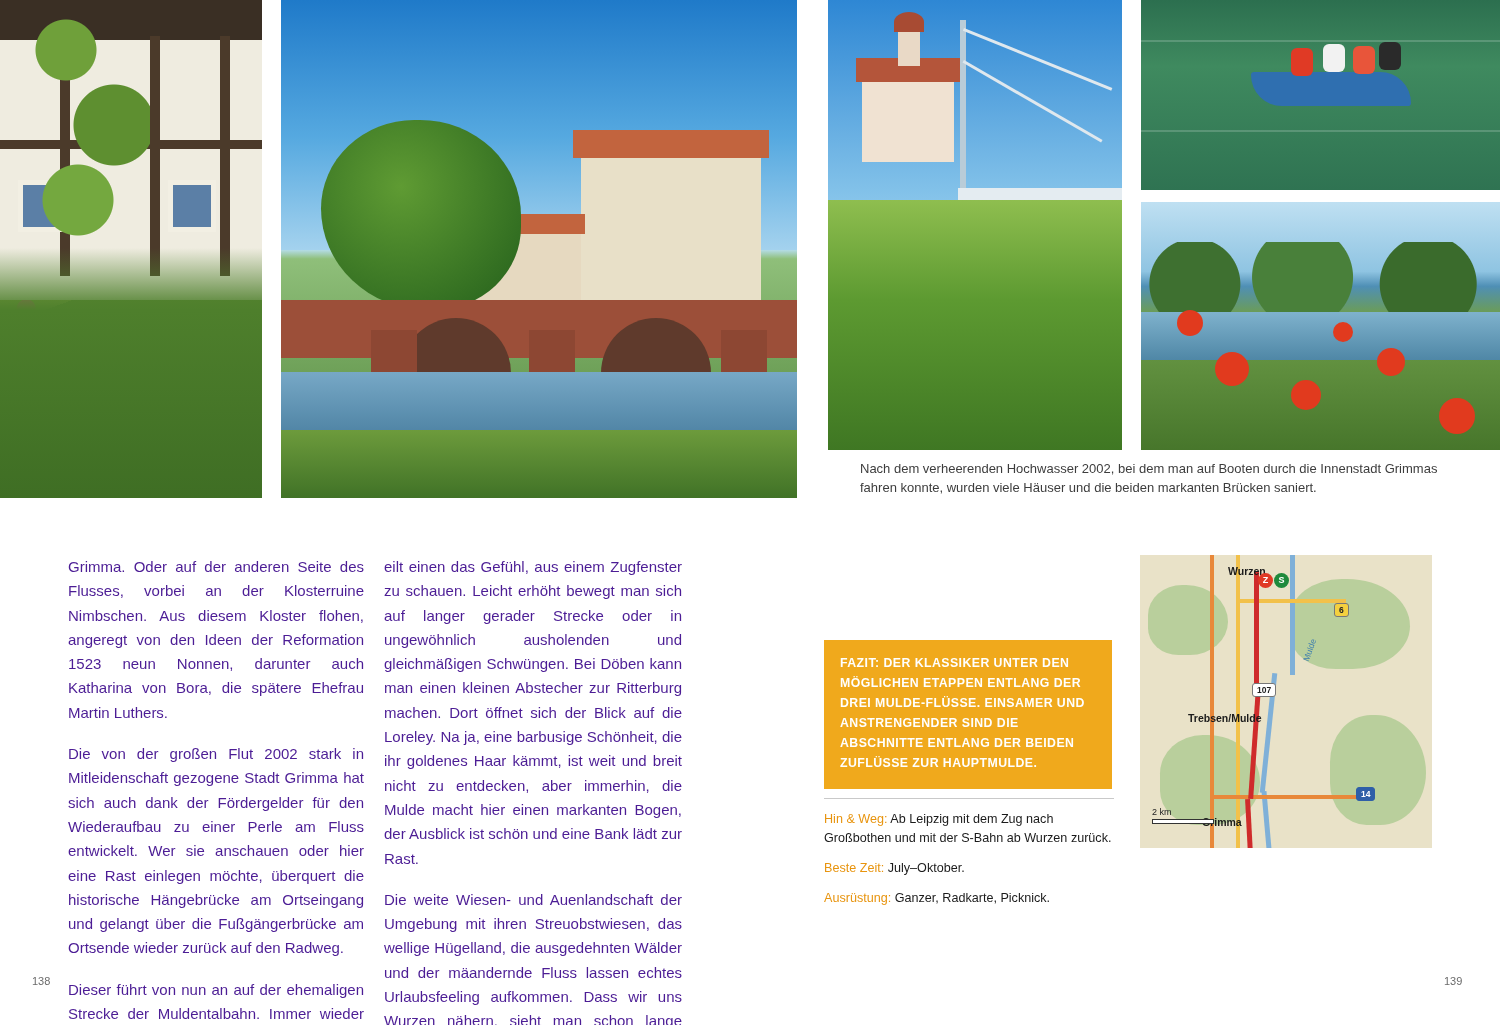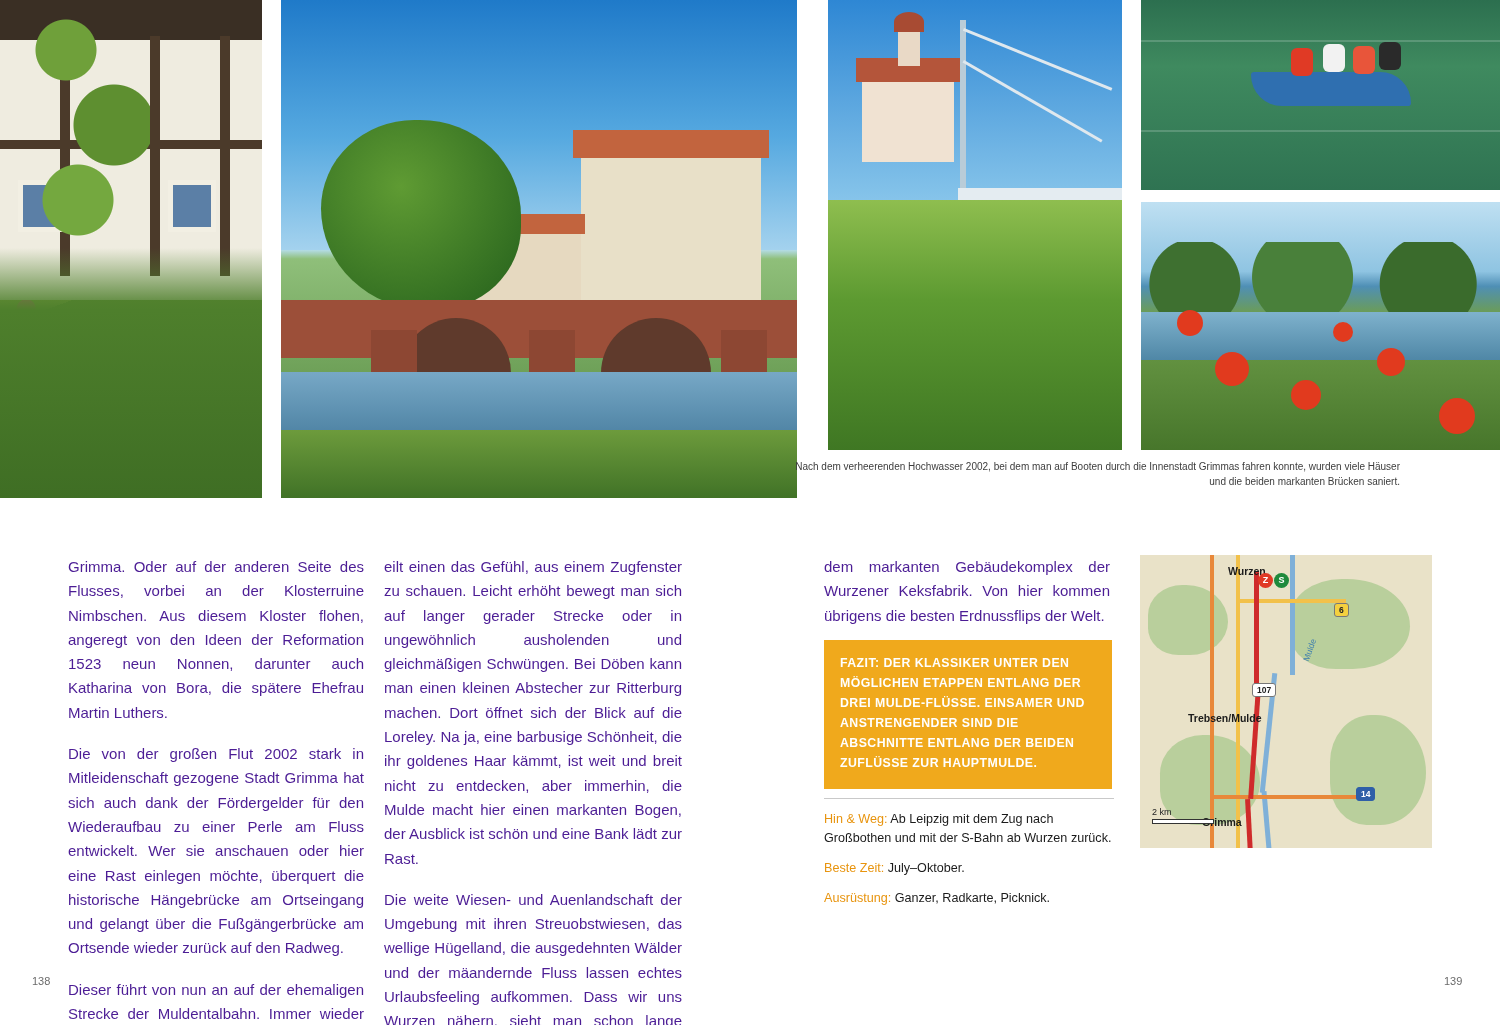--- a/index.html
+++ b/index.html
@@ -83,22 +83,22 @@
         background: linear-gradient(180deg,#bfe0f2 0%, #8fc4e2 28%, #4f8fb5 34%, #6f9e4a 46%, #47762b 100%); }
   .p5 .trees { position:absolute; left:0; top:40px; width:359px; height:70px;
         background: radial-gradient(circle at 15% 60%, #3e7030 0 45px, transparent 46px),
                     radial-gradient(circle at 45% 50%, #49803a 0 50px, transparent 51px),
                     radial-gradient(circle at 80% 60%, #3a6b2c 0 48px, transparent 49px); }
   .p5 .river { position:absolute; left:0; top:110px; width:359px; height:48px; background:linear-gradient(180deg,#7fb2cd,#4f87a6); }
   .p5 .poppy { position:absolute; width:26px; height:26px; border-radius:50%; background:#e13a1e; }
 
   
   .caption {
-    position: absolute; left: 792px; top: 460px; width: 608px;
-    font-size: 10px; line-height: 1.45; color: #3d3d3d; text-align: right;
+    position: absolute; left: 860px; top: 460px; width: 608px;
+    font-size: 13px; line-height: 1.45; color: #3d3d3d;
   }
 
   
   .col { position: absolute; font-size: 15px; line-height: 1.62; color: #4c1d95; text-align: justify; }
   .col p { margin: 0 0 17px 0; }
   .col1 { left: 68px; top: 555px; width: 296px; }
   .col2 { left: 384px; top: 555px; width: 298px; }
   .col3 { left: 824px; top: 555px; width: 286px; }
 
   
@@ -223,23 +223,20 @@
     <p>Grimma. Oder auf der anderen Seite des Flusses, vorbei an der Klosterruine Nimbschen. Aus diesem Kloster flohen, angeregt von den Ideen der Reformation 1523 neun Nonnen, darunter auch Katharina von Bora, die spätere Ehefrau Martin Luthers.</p>
     <p>Die von der großen Flut 2002 stark in Mitleidenschaft gezogene Stadt Grimma hat sich auch dank der Fördergelder für den Wiederaufbau zu einer Perle am Fluss entwickelt. Wer sie anschauen oder hier eine Rast einlegen möchte, überquert die historische Hängebrücke am Ortseingang und gelangt über die Fußgängerbrücke am Ortsende wieder zurück auf den Radweg.</p>
     <p>Dieser führt von nun an auf der ehemaligen Strecke der Muldentalbahn. Immer wieder er-</p>
   </div>
 
   <div class="col col2">
     <p>eilt einen das Gefühl, aus einem Zugfenster zu schauen. Leicht erhöht bewegt man sich auf langer gerader Strecke oder in ungewöhnlich ausholenden und gleichmäßigen Schwüngen. Bei Döben kann man einen kleinen Abstecher zur Ritterburg machen. Dort öffnet sich der Blick auf die Loreley. Na ja, eine barbusige Schönheit, die ihr goldenes Haar kämmt, ist weit und breit nicht zu entdecken, aber immerhin, die Mulde macht hier einen markanten Bogen, der Ausblick ist schön und eine Bank lädt zur Rast.</p>
     <p>Die weite Wiesen- und Auenlandschaft der Umgebung mit ihren Streuobstwiesen, das wellige Hügelland, die ausgedehnten Wälder und der mäandernde Fluss lassen echtes Urlaubsfeeling aufkommen. Dass wir uns Wurzen nähern, sieht man schon lange vorher an</p>
   </div>
 
-  <div class="col col3">
-    <p>dem markanten Gebäudekomplex der Wurzener Keksfabrik. Von hier kommen übrigens die besten Erdnussflips der Welt.</p>
-  </div>
 
   <div class="fazit">Fazit: Der Klassiker unter den möglichen Etappen entlang der drei Mulde-Flüsse. Einsamer und anstrengender sind die Abschnitte entlang der beiden Zuflüsse zur Hauptmulde.</div>
 
   <div class="infolist">
     <div class="rule"></div>
     <div class="info-item">
       <span class="lbl">Hin &amp; Weg:</span>
       <span>Ab Leipzig mit dem Zug nach Großbothen und mit der S-Bahn ab Wurzen zurück.</span>
     </div>
     <div class="info-item">

